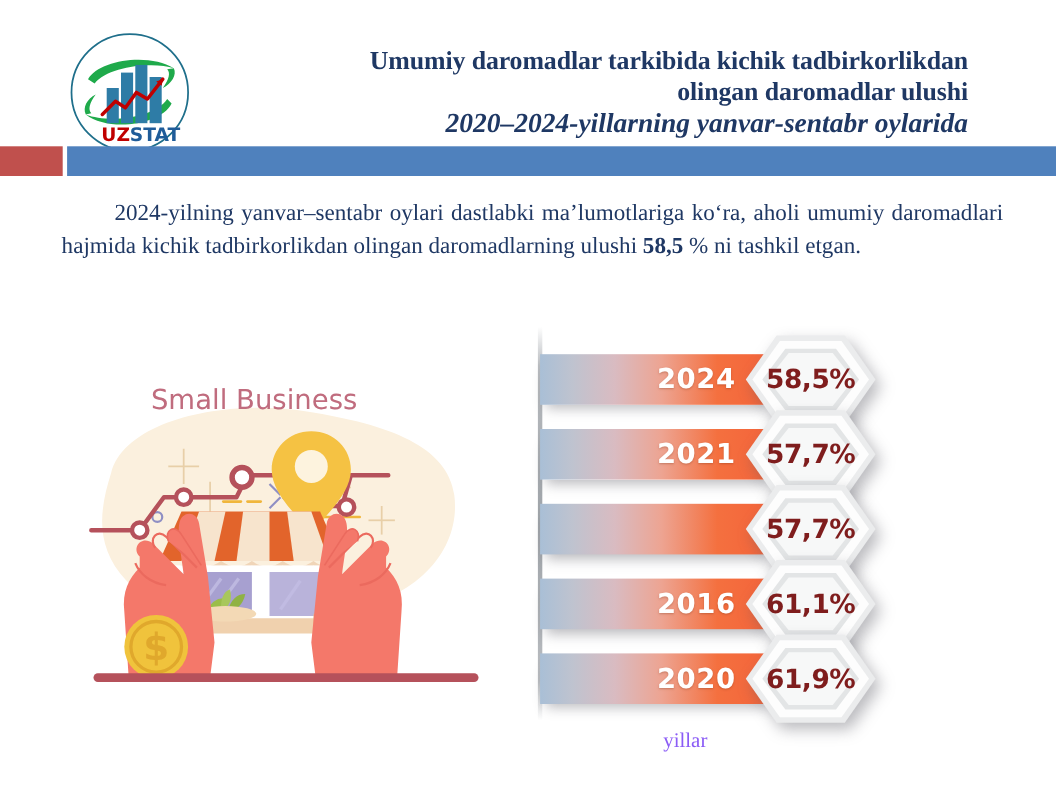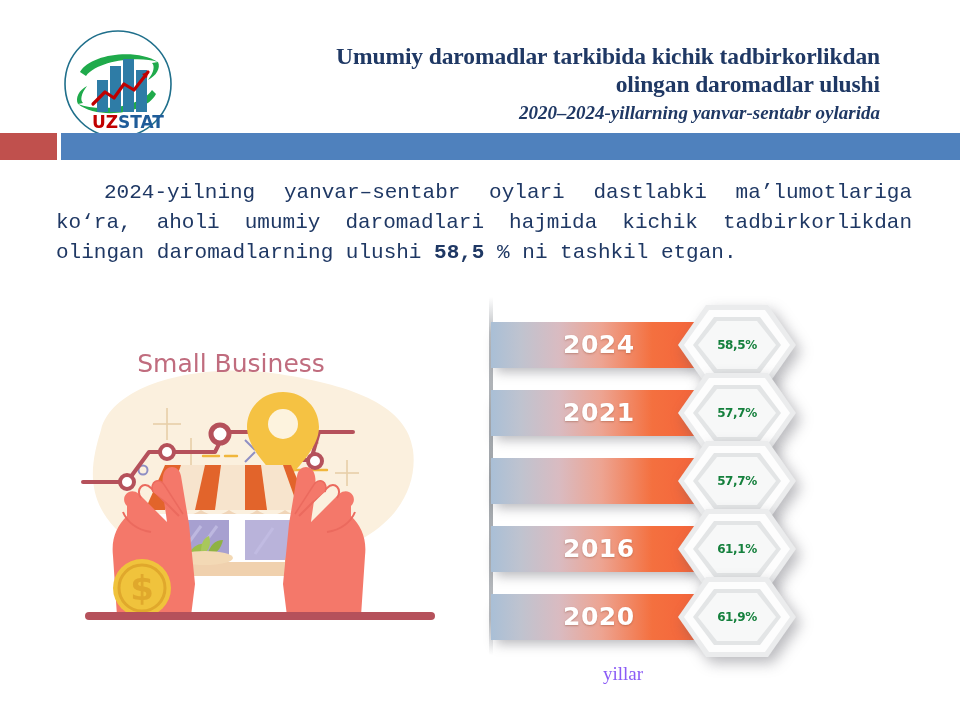--- a/index.html
+++ b/index.html
@@ -50,21 +50,21 @@
     font-size: 23.5px;
     line-height: 28px;
     color: #1f3864;
     letter-spacing: -0.1px;
   }
 
   .subtitle-line {
     font-family: "Liberation Serif", serif;
     font-style: italic;
     font-weight: bold;
-    font-size: 19px;
+    font-size: 25px;
     line-height: 26px;
     color: #1f3864;
     margin-top: 2px;
   }
 
   
   #rule-red {
     position: absolute;
     left: 0;
     top: 133px;
@@ -80,21 +80,21 @@
     height: 27px;
     background: #4f81bd;
   }
 
   
   #paragraph {
     position: absolute;
     left: 56px;
     top: 178px;
     width: 856px;
-    font-family: Liberation Mono, monospace;
+    font-family: Liberation Serif, serif;
     font-size: 21px;
     line-height: 30px;
     color: #1f3864;
     text-align: justify;
     text-indent: 48px;
   }
   #paragraph b { font-weight: bold; }
 
   
   #illustration {
@@ -152,20 +152,21 @@
     box-shadow: 0 9px 11px -5px rgba(80,80,90,0.40);
   }
 
   .bar-label {
     position: absolute;
     left: 13px;
     top: 11px;
     width: 212px;
     height: 46px;
     line-height: 46px;
+    text-align: center;
     padding-left: 72px;
     font-family: "DejaVu Sans", sans-serif;
     font-weight: bold;
     font-size: 25px;
     color: #ffffff;
     letter-spacing: 0.5px;
     text-shadow: 0 1px 2px rgba(120,50,20,0.35);
   }
 
   .hex-wrap {
@@ -181,22 +182,22 @@
   .hex-value {
     position: absolute;
     left: 198px;
     top: -8px;
     width: 122px;
     height: 84px;
     line-height: 84px;
     text-align: center;
     font-family: "DejaVu Sans", sans-serif;
     font-weight: bold;
-    font-size: 12px;
-    color: #15803d;
+    font-size: 24px;
+    color: #7f1d1d;
     letter-spacing: -0.4px;
   }
 
   #axis-caption {
     position: absolute;
     left: 80px;
     top: 378px;
     width: 130px;
     text-align: center;
     font-family: "Liberation Serif", serif;

